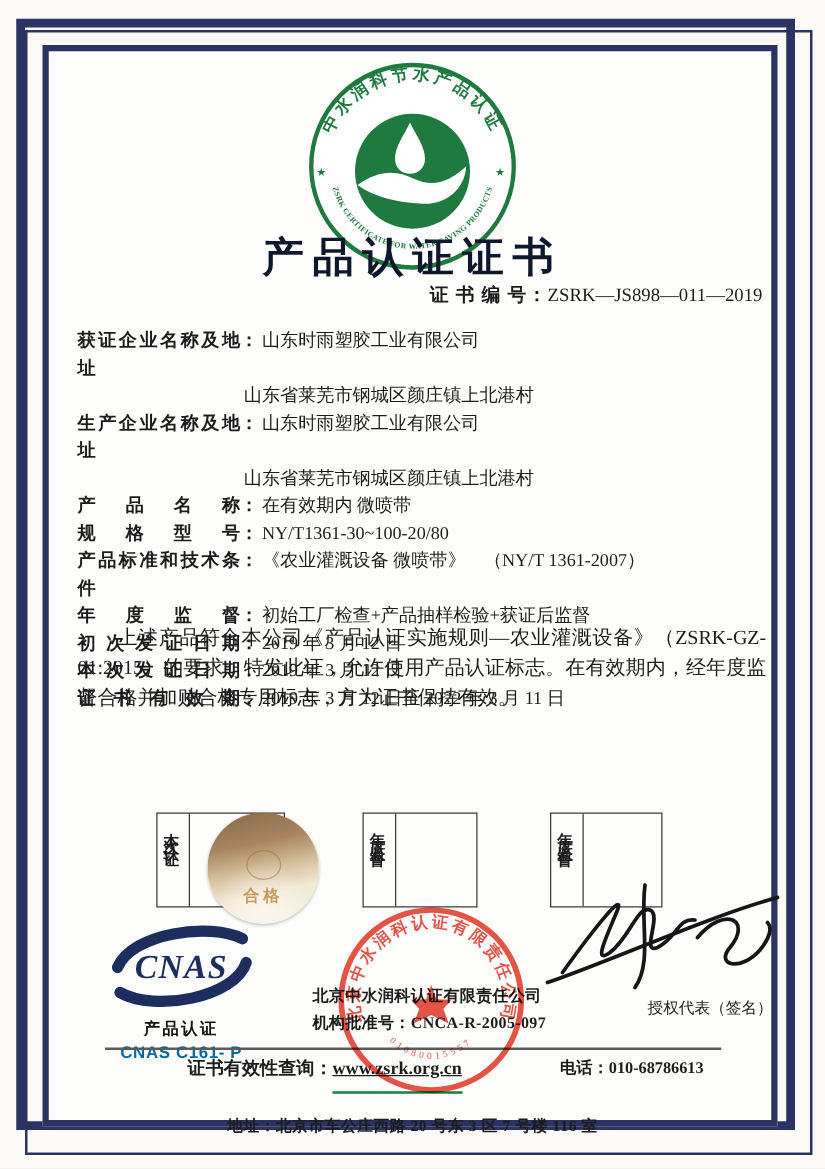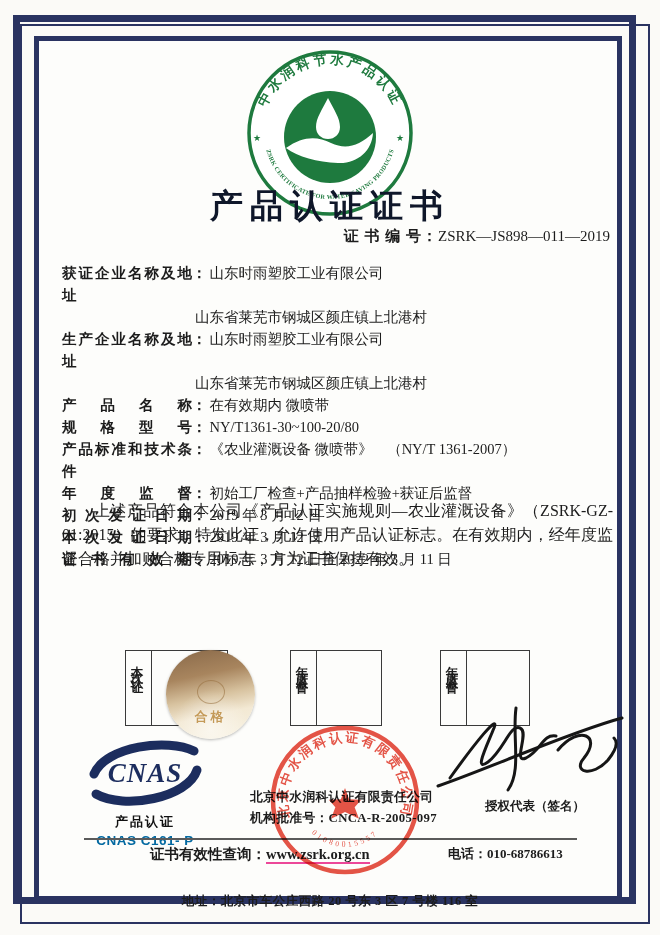--- a/index.html
+++ b/index.html
@@ -72,26 +72,26 @@
     text-shadow:0 0 1px rgba(255,255,255,.85);
   }
 
   
   .cnas-block{position:absolute;left:86px;top:738px;width:118px;text-align:center;}
   .cnas-line1{font-size:13px;font-weight:bold;letter-spacing:2px;margin-top:1px;color:#111;font-family:Liberation Mono, monospace;}
   .cnas-line2{font-family:"Liberation Sans","DejaVu Sans",sans-serif;font-size:13.5px;font-weight:bold;letter-spacing:.5px;color:#0369a1;margin-top:2px;}
   .org-block{position:absolute;left:250px;top:787px;width:215px;font-size:12.8px;font-weight:bold;line-height:21px;letter-spacing:.3px;}
   .seal{position:absolute;left:266px;top:721px;width:158px;height:158px;opacity:.88;mix-blend-mode:multiply;z-index:6;}
   .signature{position:absolute;left:430px;top:698px;width:200px;height:100px;}
-  .sign-label{position:absolute;left:452px;top:798px;width:166px;text-align:center;font-size:12.5px;font-weight:bold;}
+  .sign-label{position:absolute;left:452px;top:798px;width:166px;text-align:right;font-size:12.5px;font-weight:normal;}
 
   
   .divider{position:absolute;left:84px;top:838px;width:493px;border-top:2px solid #5a5a5a;}
   .query-line{position:absolute;left:150px;top:845px;font-size:14.5px;font-weight:bold;}
-  .query-url{border-bottom:2px solid #ec4899;padding-bottom:0px;}
+  .query-url{border-bottom:2px solid #15803d;padding-bottom:10px;text-decoration:underline;}
   .phone-line{position:absolute;left:448px;top:845px;font-size:13px;font-weight:bold;}
   .address-line{position:absolute;left:0;right:0;top:873px;text-align:center;font-size:12.5px;font-weight:bold;letter-spacing:.5px;margin-top:20px;}
 </style>
 </head>
 <body>
 
 <div class="page">
 
   <div class="frame-thin"></div>
   <div class="frame-thick"></div>

